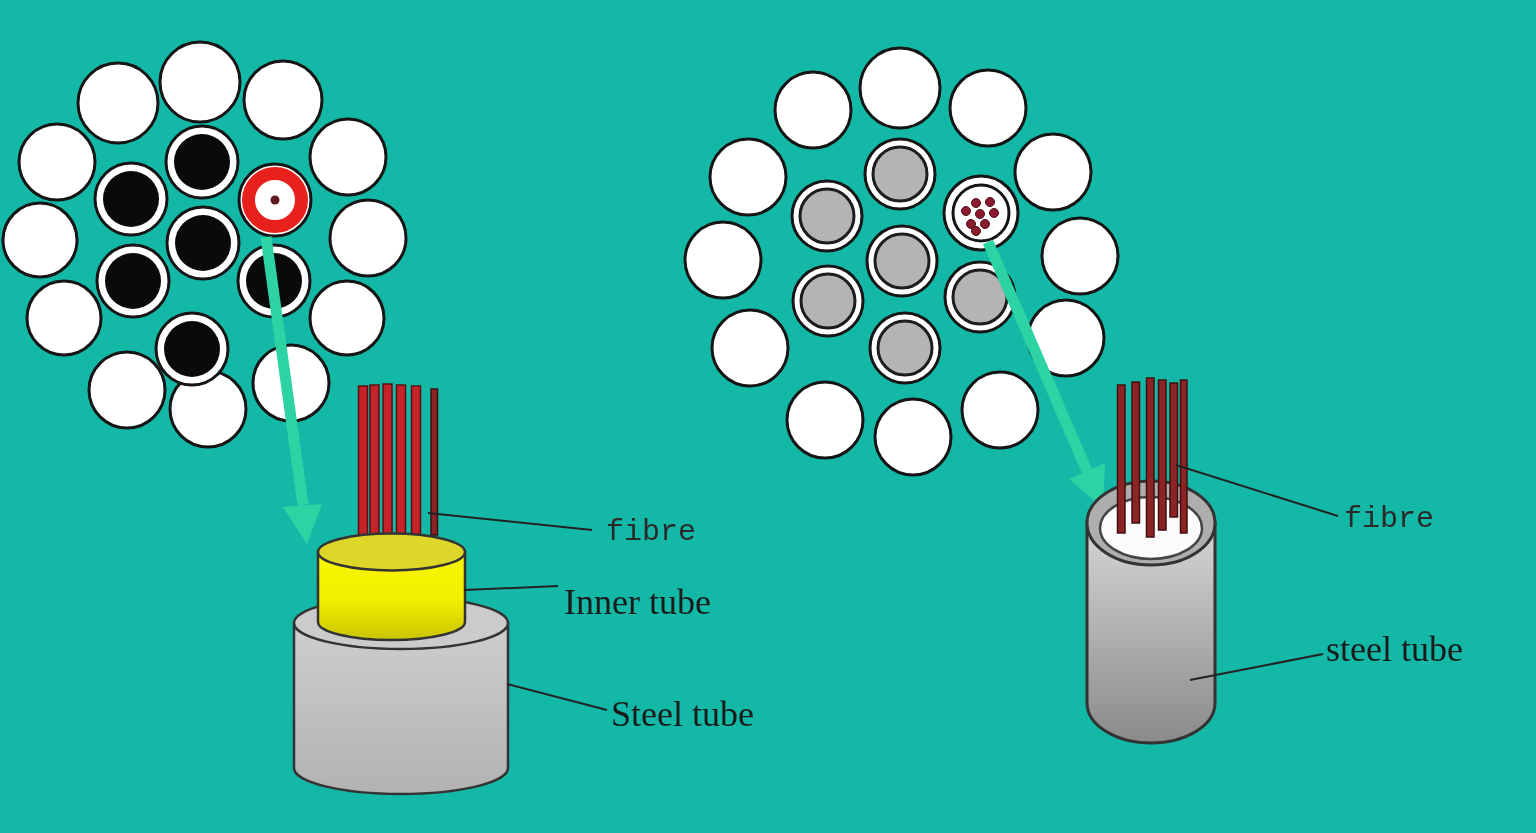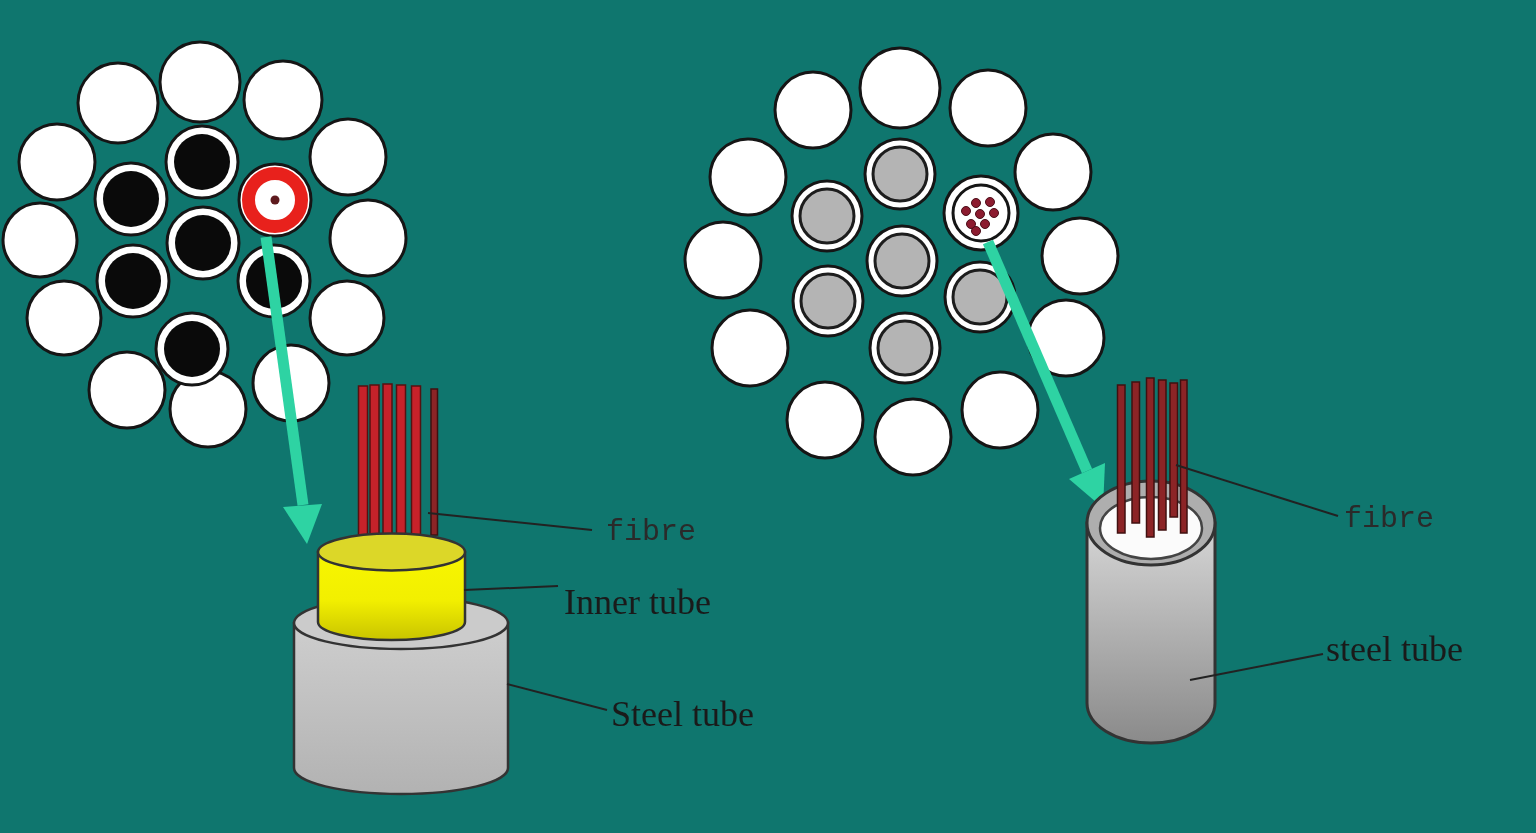--- a/index.html
+++ b/index.html
@@ -1,16 +1,16 @@
 <!DOCTYPE html>
 <html style="--arrow-green: #2ed3a3; --fibre-red-bright: #c6222a; --fibre-red-dark: #8c2426; --fibre-dot-maroon: #8c1b2f; --tube-ring-red: #e8211c; --center-dot-maroon: #5e1a1e; --inner-tube-yellow: #f8f600; --inner-tube-yellow-dark: #c9c400; --inner-tube-top-yellow: #dcd728; --steel-tube-gray: #c3c3c3; --steel-tube-gray-right-top: #d6d6d6; --steel-tube-gray-right-bottom: #8a8a8a; --wire-gray-fill: #b4b4b4; --wire-black-fill: #0a0a0a; --outline-black: #151515; --label-text: #1a1a1a;"><head>
 <meta charset="utf-8">
 <style>
   html,body{margin:0;padding:0;background:#ffffff;}
-  .stage{position:relative;width:1536px;height:833px;background:#0f766e;overflow:hidden;}
+  .stage{position:relative;width:1536px;height:833px;background:#14b8a6;overflow:hidden;}
   svg{display:block;}
   .wc{fill:#ffffff;stroke:var(--outline-black,#151515);stroke-width:3;}
   .ring{fill:#ffffff;stroke:var(--outline-black,#151515);stroke-width:3;}
   .blk{fill:var(--wire-black-fill,#0a0a0a);}
   .gry{fill:var(--wire-gray-fill,#b4b4b4);stroke:#1d1d1d;stroke-width:3;}
   .dot{fill:var(--fibre-dot-maroon,#8c1b2f);stroke:#4a0d18;stroke-width:1;}
   .rod{fill:var(--fibre-red-bright,#c6222a);stroke:#551111;stroke-width:1.5;}
   .rodd{fill:var(--fibre-red-dark,#8c2426);stroke:#401010;stroke-width:1.5;}
   .ldr{stroke:#222222;stroke-width:2;fill:none;}
   .arrowstem{stroke:var(--arrow-green,#2ed3a3);stroke-width:11;fill:none;}

